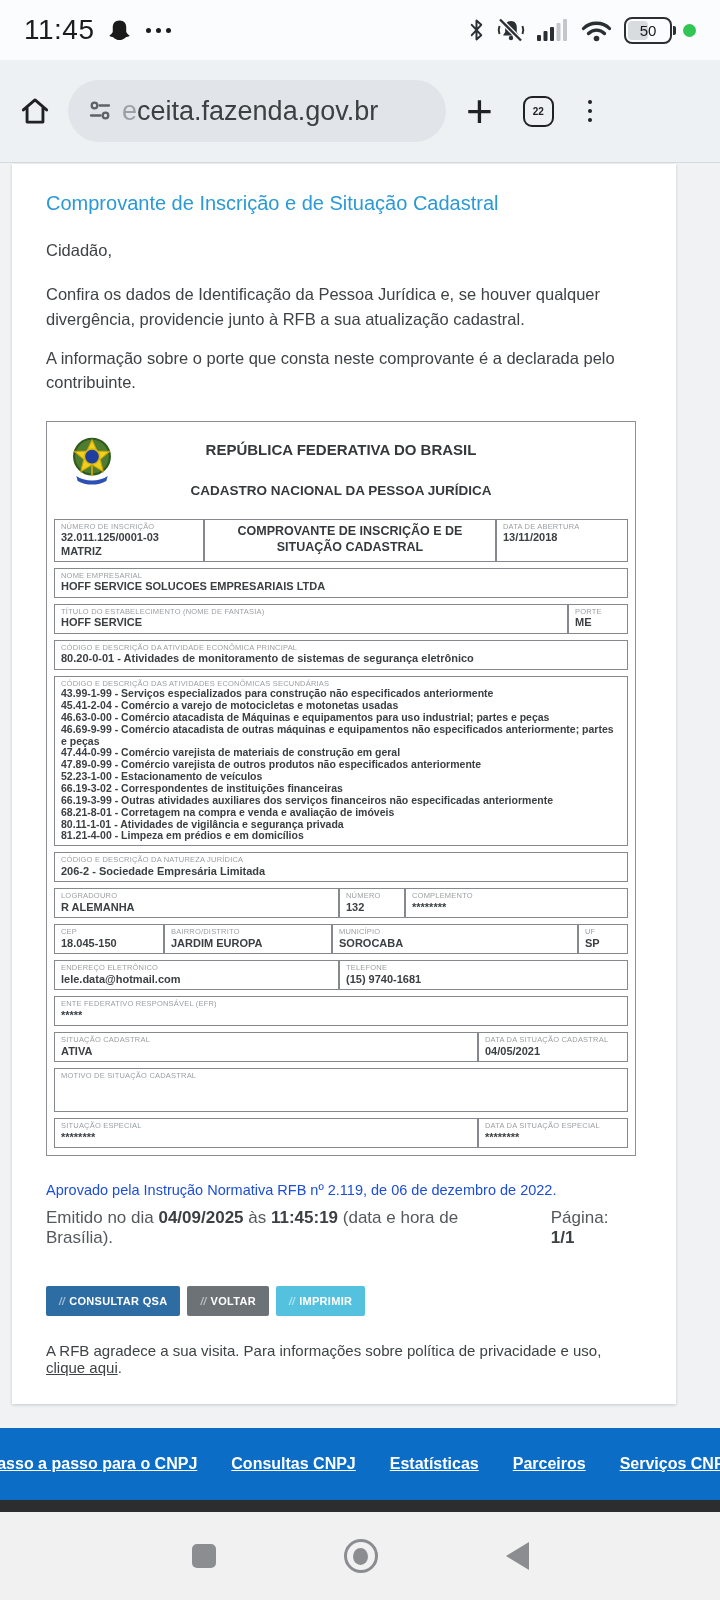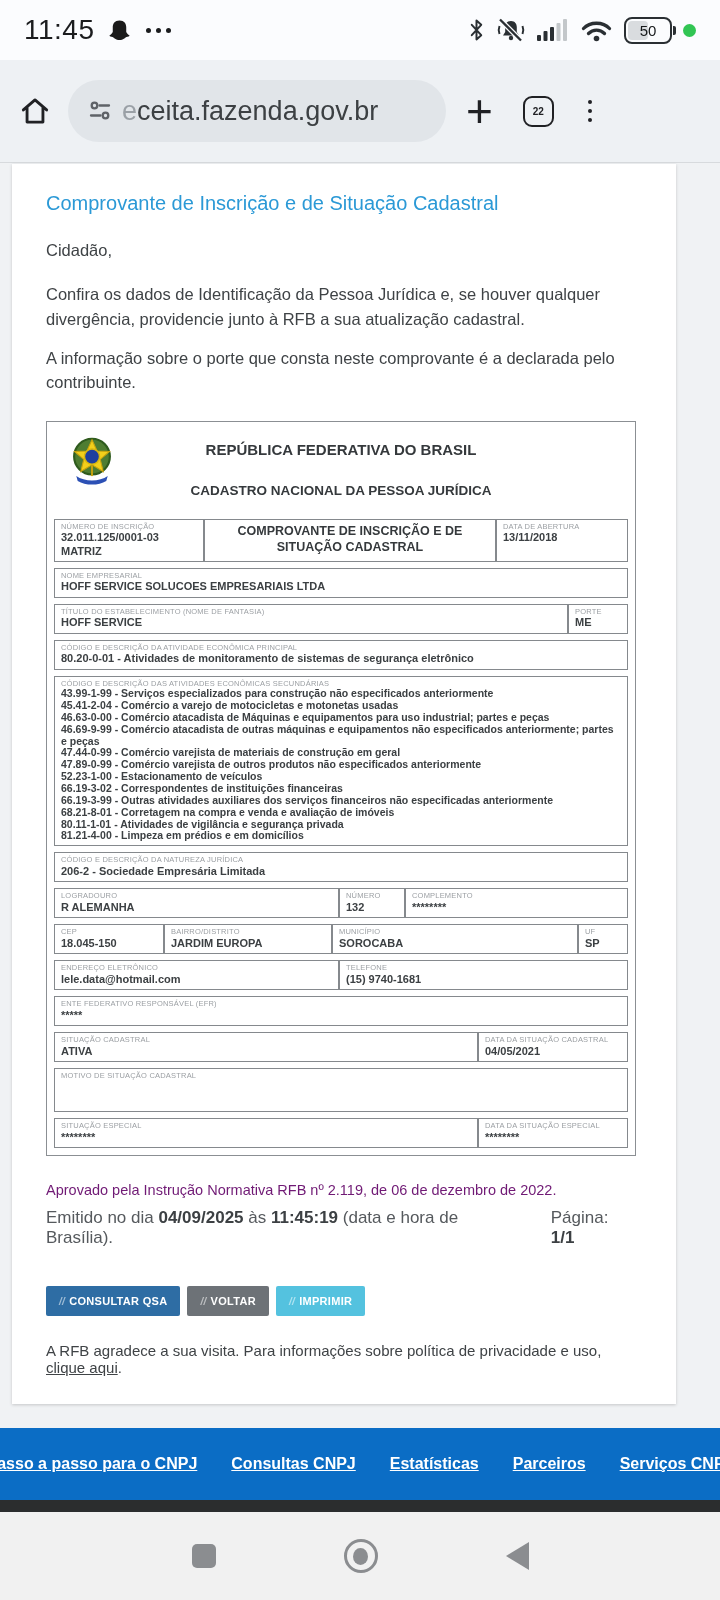--- a/index.html
+++ b/index.html
@@ -56,21 +56,21 @@
   .lbl { font-size:7.5px; color:#9b9fa3; letter-spacing:0.2px; line-height:1.25; }
   .val { font-size:11px; font-weight:700; color:#3c4043; line-height:1.2; }
   .val.empty { min-height:12px; }
   .cell.center-title { display:flex; align-items:center; justify-content:center; }
   .doc-title { font-size:12.5px; font-weight:700; color:#35393c; text-align:center; line-height:1.25; }
   .grow { flex:1 1 auto; }
   .list .val { font-size:10.5px; line-height:1.13; }
   .cell.tall { min-height:44px; }
 
   
-  .legal1 { margin-top:26px; font-size:14.5px; color:#701a75; }
+  .legal1 { margin-top:26px; font-size:14.5px; color:#1d4ed8; }
   .legal2 { margin-top:10px; font-size:17px; color:#55595d; display:flex; justify-content:space-between;gap:25px; }
   .legal2 b, .legal1 b { color:#3c4043; }
   .btn-row { margin-top:38px; display:flex; gap:7px; }
   .btn { border:none; color:#fff; font-family:"Liberation Sans",sans-serif; font-size:11px; font-weight:700;
     letter-spacing:0.3px; padding:9px 13px; border-radius:2px; display:flex; align-items:center; gap:4px; cursor:pointer; }
   .btn .slashes { font-style:italic; font-size:10px; opacity:0.55; font-weight:700; }
   .btn-primary { background:#2e6da4; }
   .btn-secondary { background:#6d7277; }
   .btn-info { background:#54c2df; }
   .privacy { margin-top:26px; font-size:15px; color:#3f4346; }

